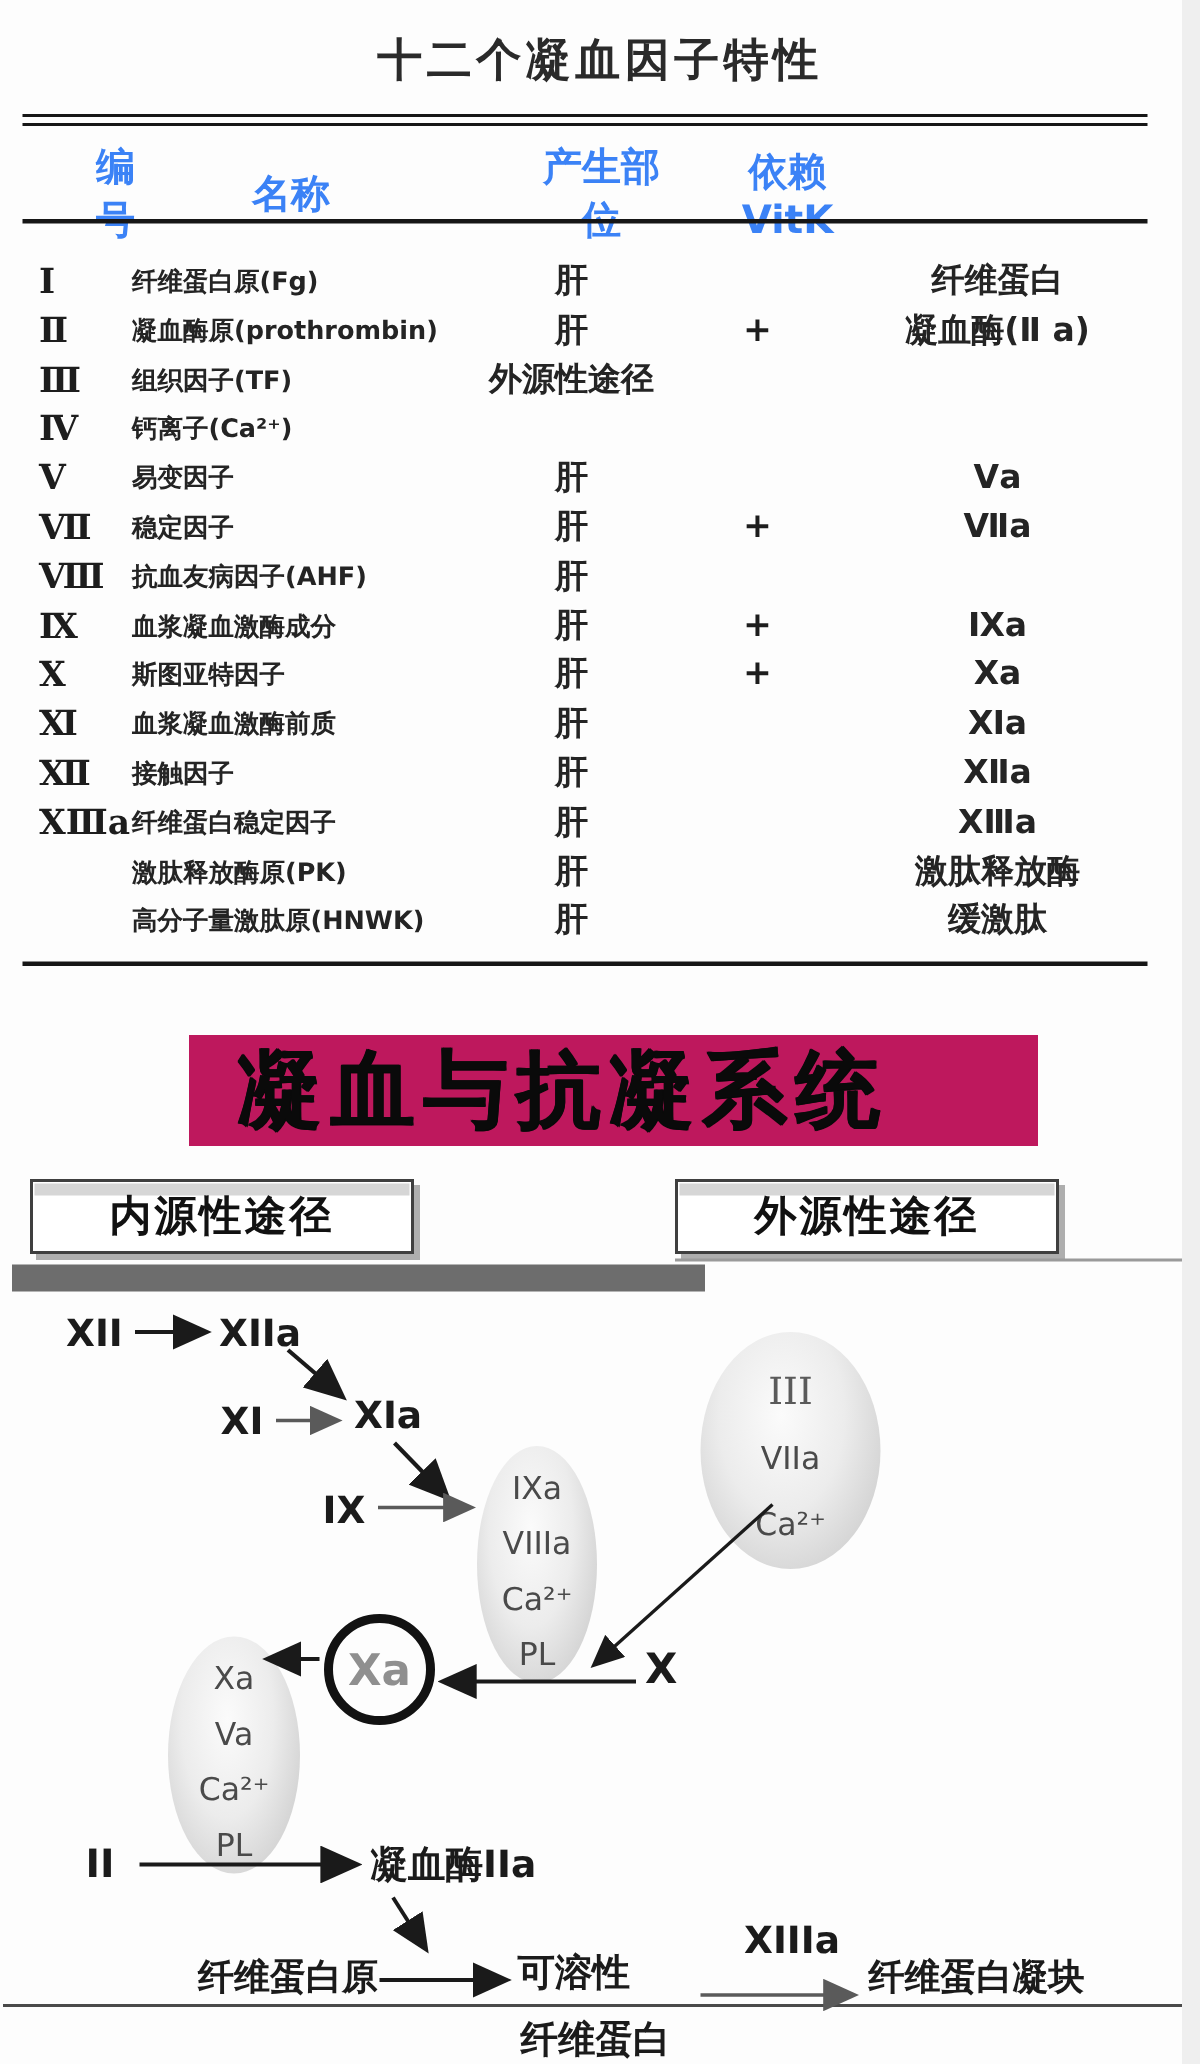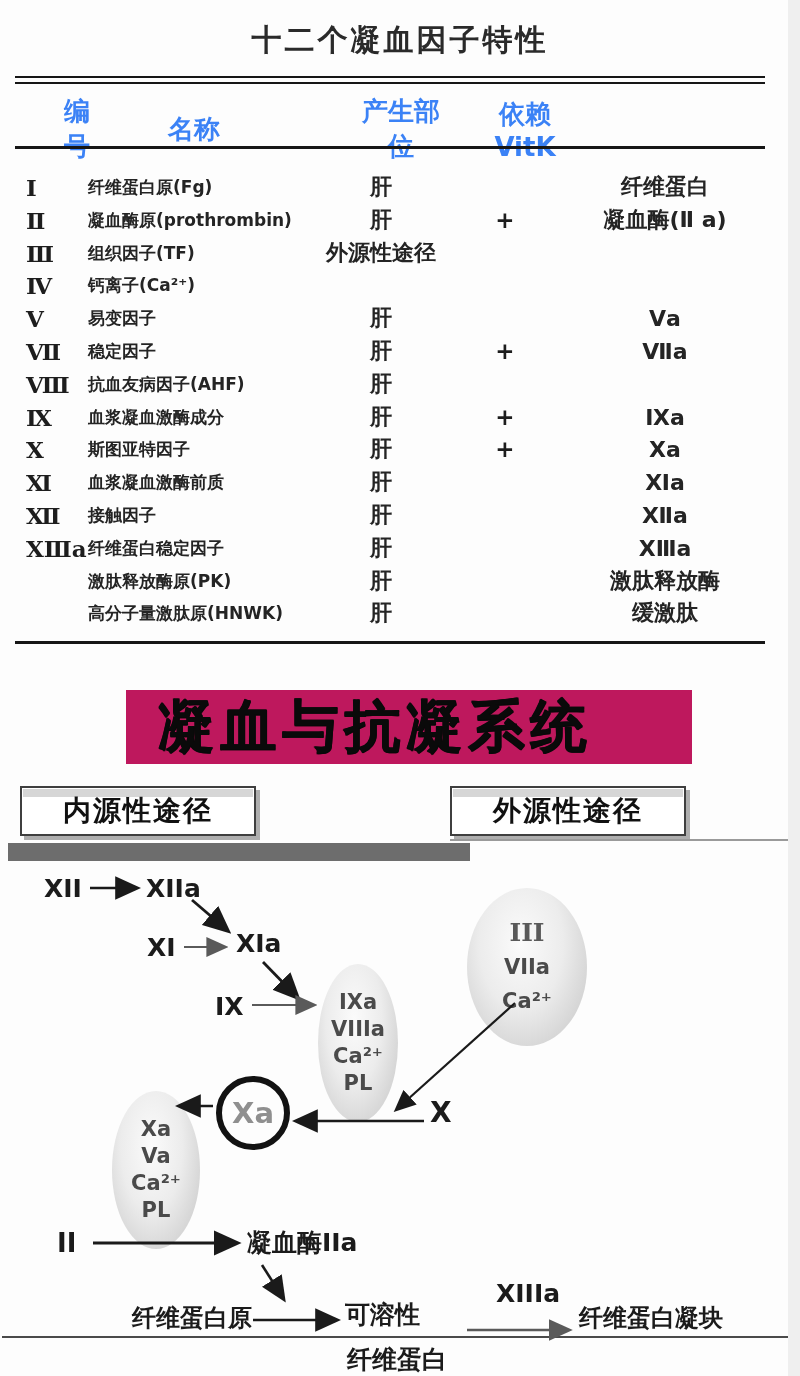--- a/index.html
+++ b/index.html
@@ -23,35 +23,35 @@
   .h-site,.h-vitk,.h-active{text-align:center;}
   .c-num{font-family:"DejaVu Serif","Liberation Serif",serif;font-size:23px;font-weight:700;padding-left:6px;color:#1d1d1d;}
   .c-name{font-size:17px;font-weight:600;white-space:nowrap;color:#242424;}
   .c-site{font-size:22px;font-weight:600;text-align:center;color:#242424;}
   .c-vitk{font-size:23px;font-weight:700;text-align:center;color:#1d1d1d;}
   .c-active{font-size:22px;font-weight:600;text-align:center;white-space:nowrap;color:#242424;}
   
   .banner{left:126px;top:690px;width:566px;height:74px;background:#be185d;display:flex;align-items:center;padding-left:32px;box-sizing:border-box;}
   .banner-title{font-size:56px;font-weight:900;letter-spacing:6px;color:#0a0a0a;
                 text-shadow:1px 0 0 #0a0a0a,0 1px 0 #0a0a0a,1px 1px 0 #0a0a0a;white-space:nowrap;}
-  .pathbox{position:absolute;top:786px;width:236px;height:50px;background:#ffffff;border:2px solid #3f3f3f;
+  .pathbox{position:absolute;top:786px;width:256px;height:50px;background:#ffffff;border:2px solid #3f3f3f;
            box-shadow:4px 4px 0 0 #aeaeae;display:flex;align-items:center;justify-content:center;box-sizing:border-box;}
   .pathbox .strip{position:absolute;top:1px;left:1px;right:1px;height:8px;background:#d6d6d6;}
   .pathbox .lbl{position:relative;font-size:28px;font-weight:700;letter-spacing:2px;color:#111;}
   .box-intrinsic{left:20px;}
   .box-extrinsic{left:450px;}
   .thin-line{left:450px;top:839px;width:347px;border-top:2px solid #9a9a9a;}
   .dark-bar{left:8px;top:843px;width:462px;height:18px;background:#6d6d6d;}
   .edge-right{left:788px;top:0;width:12px;height:1376px;background:#efefef;}
   .dlabel{position:absolute;font-size:25px;font-weight:700;color:#1b1b1b;white-space:nowrap;}
   .cjk-label{font-weight:700;}
   .ellipse{position:absolute;border-radius:50%;
            background:radial-gradient(ellipse at 45% 35%,#fbfbfb 0%,#ececec 45%,#c3c3c3 100%);
            display:flex;flex-direction:column;align-items:center;justify-content:center;}
-  .ellipse .eline{font-size:21px;font-weight:700;color:#4a4a4a;line-height:27px;white-space:nowrap;}
+  .ellipse .eline{font-size:21px;font-weight:400;color:#4a4a4a;line-height:27px;white-space:nowrap;margin-top:10px;}
   .el-tenase{left:318px;top:964px;width:80px;height:158px;}
   .el-tf{left:467px;top:888px;width:120px;height:158px;}
   .el-tf .eline{line-height:34px;}
   .el-tf .serif{font-family:"DejaVu Serif","Liberation Serif",serif;font-size:25px;color:#5a5a5a;}
   .el-pro{left:112px;top:1091px;width:88px;height:158px;}
   .xa-circle{left:216px;top:1076px;width:62px;height:62px;border:6px solid #121212;border-radius:50%;
              background:#fdfdfd;display:flex;align-items:center;justify-content:center;}
   .xa-circle .lbl{font-size:29px;font-weight:700;color:#8f8f8f;}
   svg.overlay{position:absolute;left:0;top:0;width:800px;height:1376px;pointer-events:none;}
 </style>

